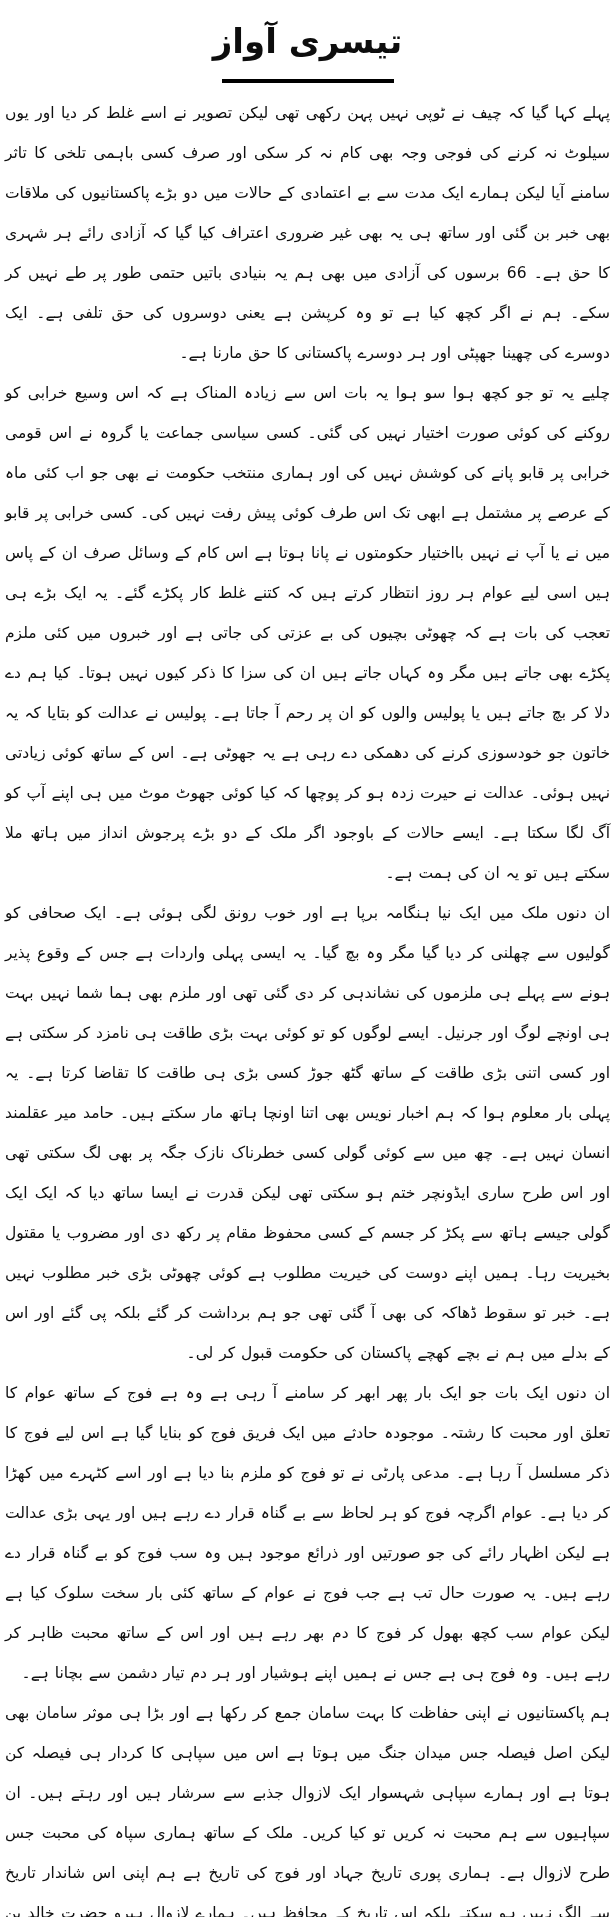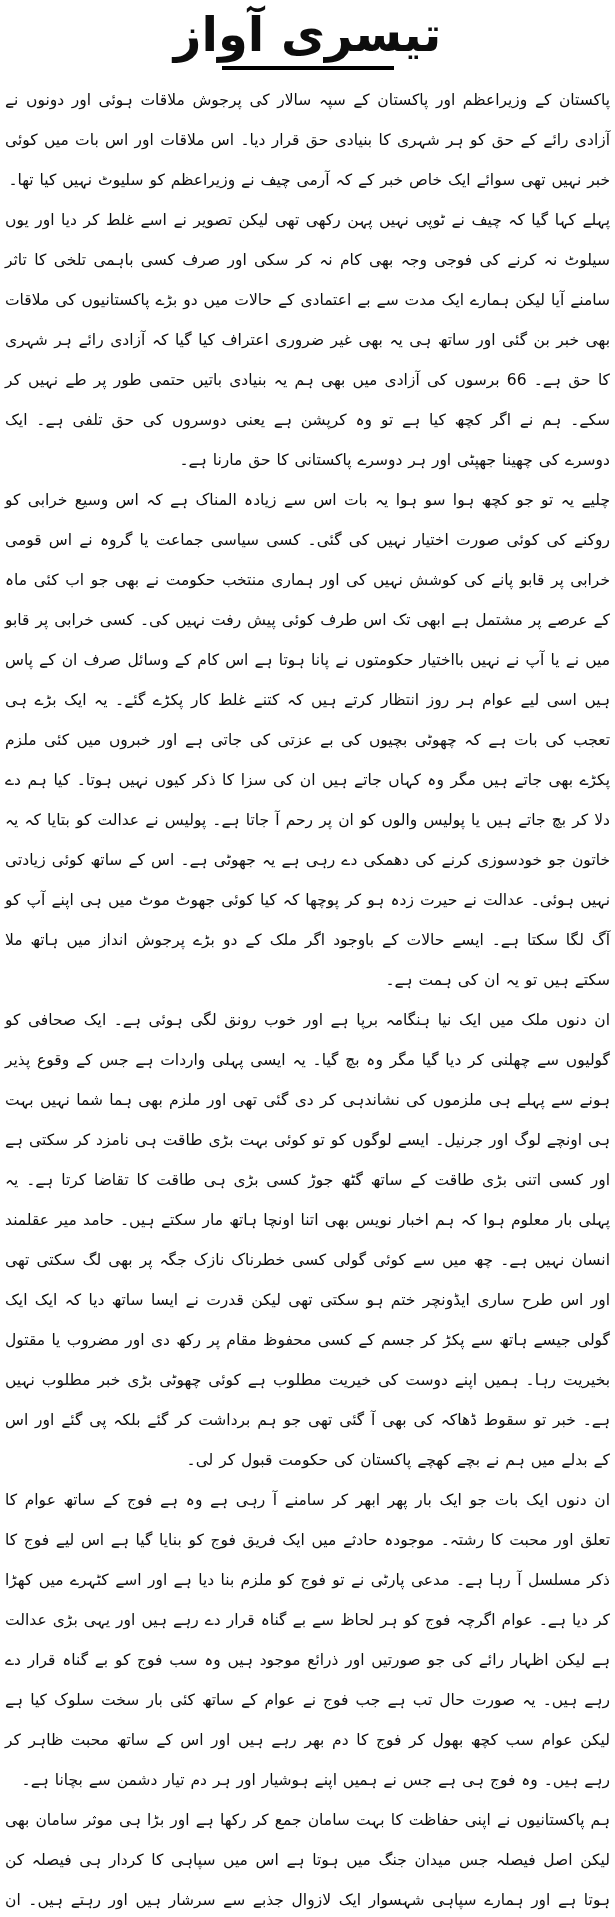--- a/index.html
+++ b/index.html
@@ -18,22 +18,22 @@
     padding: 4px 5px 10px 5px;
     font-family: "DejaVu Sans", sans-serif;
     direction: rtl;
     overflow: hidden;
   }
   header.masthead {
     text-align: center;
     padding-top: 0px;
   }
   h1.article-title {
-    margin: 0;
-    font-size: 48px;
+    margin: 16px;
+    font-size: 34px;
     line-height: 1.25;
     font-weight: bold;
     color: #0d0d0d;
     letter-spacing: 0px;
   }
   .title-rule {
     width: 172px;
     height: 4px;
     background: #000000;
     margin: 2px auto 10px auto;
@@ -57,21 +57,20 @@
 
 <div class="page">
 
   <header class="masthead">
     <h1 class="article-title">تیسری آواز</h1>
     <div class="title-rule"></div>
   </header>
 
   <main class="article-body">
     <div id="paragraphs">
-        <p class="para">پاکستان کے وزیراعظم اور پاکستان کے سپہ سالار کی پرجوش ملاقات ہوئی اور دونوں نے آزادی رائے کے حق کو ہر شہری کا بنیادی حق قرار دیا۔ اس ملاقات اور اس بات میں کوئی خبر نہیں تھی سوائے ایک خاص خبر کے کہ آرمی چیف نے وزیراعظم کو سلیوٹ نہیں کیا تھا۔</p>
         <p class="para">پہلے کہا گیا کہ چیف نے ٹوپی نہیں پہن رکھی تھی لیکن تصویر نے اسے غلط کر دیا اور یوں سیلوٹ نہ کرنے کی فوجی وجہ بھی کام نہ کر سکی اور صرف کسی باہمی تلخی کا تاثر سامنے آیا لیکن ہمارے ایک مدت سے بے اعتمادی کے حالات میں دو بڑے پاکستانیوں کی ملاقات بھی خبر بن گئی اور ساتھ ہی یہ بھی غیر ضروری اعتراف کیا گیا کہ آزادی رائے ہر شہری کا حق ہے۔ 66 برسوں کی آزادی میں بھی ہم یہ بنیادی باتیں حتمی طور پر طے نہیں کر سکے۔ ہم نے اگر کچھ کیا ہے تو وہ کرپشن ہے یعنی دوسروں کی حق تلفی ہے۔ ایک دوسرے کی چھینا جھپٹی اور ہر دوسرے پاکستانی کا حق مارنا ہے۔</p>
         <p class="para">چلیے یہ تو جو کچھ ہوا سو ہوا یہ بات اس سے زیادہ المناک ہے کہ اس وسیع خرابی کو روکنے کی کوئی صورت اختیار نہیں کی گئی۔ کسی سیاسی جماعت یا گروہ نے اس قومی خرابی پر قابو پانے کی کوشش نہیں کی اور ہماری منتخب حکومت نے بھی جو اب کئی ماہ کے عرصے پر مشتمل ہے ابھی تک اس طرف کوئی پیش رفت نہیں کی۔ کسی خرابی پر قابو میں نے یا آپ نے نہیں بااختیار حکومتوں نے پانا ہوتا ہے اس کام کے وسائل صرف ان کے پاس ہیں اسی لیے عوام ہر روز انتظار کرتے ہیں کہ کتنے غلط کار پکڑے گئے۔ یہ ایک بڑے ہی تعجب کی بات ہے کہ چھوٹی بچیوں کی بے عزتی کی جاتی ہے اور خبروں میں کئی ملزم پکڑے بھی جاتے ہیں مگر وہ کہاں جاتے ہیں ان کی سزا کا ذکر کیوں نہیں ہوتا۔ کیا ہم دے دلا کر بچ جاتے ہیں یا پولیس والوں کو ان پر رحم آ جاتا ہے۔ پولیس نے عدالت کو بتایا کہ یہ خاتون جو خودسوزی کرنے کی دھمکی دے رہی ہے یہ جھوٹی ہے۔ اس کے ساتھ کوئی زیادتی نہیں ہوئی۔ عدالت نے حیرت زدہ ہو کر پوچھا کہ کیا کوئی جھوٹ موٹ میں ہی اپنے آپ کو آگ لگا سکتا ہے۔ ایسے حالات کے باوجود اگر ملک کے دو بڑے پرجوش انداز میں ہاتھ ملا سکتے ہیں تو یہ ان کی ہمت ہے۔</p>
         <p class="para">ان دنوں ملک میں ایک نیا ہنگامہ برپا ہے اور خوب رونق لگی ہوئی ہے۔ ایک صحافی کو گولیوں سے چھلنی کر دیا گیا مگر وہ بچ گیا۔ یہ ایسی پہلی واردات ہے جس کے وقوع پذیر ہونے سے پہلے ہی ملزموں کی نشاندہی کر دی گئی تھی اور ملزم بھی ہما شما نہیں بہت ہی اونچے لوگ اور جرنیل۔ ایسے لوگوں کو تو کوئی بہت بڑی طاقت ہی نامزد کر سکتی ہے اور کسی اتنی بڑی طاقت کے ساتھ گٹھ جوڑ کسی بڑی ہی طاقت کا تقاضا کرتا ہے۔ یہ پہلی بار معلوم ہوا کہ ہم اخبار نویس بھی اتنا اونچا ہاتھ مار سکتے ہیں۔ حامد میر عقلمند انسان نہیں ہے۔ چھ میں سے کوئی گولی کسی خطرناک نازک جگہ پر بھی لگ سکتی تھی اور اس طرح ساری ایڈونچر ختم ہو سکتی تھی لیکن قدرت نے ایسا ساتھ دیا کہ ایک ایک گولی جیسے ہاتھ سے پکڑ کر جسم کے کسی محفوظ مقام پر رکھ دی اور مضروب یا مقتول بخیریت رہا۔ ہمیں اپنے دوست کی خیریت مطلوب ہے کوئی چھوٹی بڑی خبر مطلوب نہیں ہے۔ خبر تو سقوط ڈھاکہ کی بھی آ گئی تھی جو ہم برداشت کر گئے بلکہ پی گئے اور اس کے بدلے میں ہم نے بچے کھچے پاکستان کی حکومت قبول کر لی۔</p>
         <p class="para">ان دنوں ایک بات جو ایک بار پھر ابھر کر سامنے آ رہی ہے وہ ہے فوج کے ساتھ عوام کا تعلق اور محبت کا رشتہ۔ موجودہ حادثے میں ایک فریق فوج کو بنایا گیا ہے اس لیے فوج کا ذکر مسلسل آ رہا ہے۔ مدعی پارٹی نے تو فوج کو ملزم بنا دیا ہے اور اسے کٹہرے میں کھڑا کر دیا ہے۔ عوام اگرچہ فوج کو ہر لحاظ سے بے گناہ قرار دے رہے ہیں اور یہی بڑی عدالت ہے لیکن اظہار رائے کی جو صورتیں اور ذرائع موجود ہیں وہ سب فوج کو بے گناہ قرار دے رہے ہیں۔ یہ صورت حال تب ہے جب فوج نے عوام کے ساتھ کئی بار سخت سلوک کیا ہے لیکن عوام سب کچھ بھول کر فوج کا دم بھر رہے ہیں اور اس کے ساتھ محبت ظاہر کر رہے ہیں۔ وہ فوج ہی ہے جس نے ہمیں اپنے ہوشیار اور ہر دم تیار دشمن سے بچانا ہے۔</p>
         <p class="para">ہم پاکستانیوں نے اپنی حفاظت کا بہت سامان جمع کر رکھا ہے اور بڑا ہی موثر سامان بھی لیکن اصل فیصلہ جس میدان جنگ میں ہوتا ہے اس میں سپاہی کا کردار ہی فیصلہ کن ہوتا ہے اور ہمارے سپاہی شہسوار ایک لازوال جذبے سے سرشار ہیں اور رہتے ہیں۔ ان سپاہیوں سے ہم محبت نہ کریں تو کیا کریں۔ ملک کے ساتھ ہماری سپاہ کی محبت جس طرح لازوال ہے۔ ہماری پوری تاریخ جہاد اور فوج کی تاریخ ہے ہم اپنی اس شاندار تاریخ سے الگ نہیں ہو سکتے بلکہ اس تاریخ کے محافظ ہیں۔ ہمارے لازوال ہیرو حضرت خالد بن ولیدؓ اور صلاح الدین ایوبی جیسے لوگ ہیں ان کے ذکر اور کارناموں سے ہم اپنے دلوں میں حرارت پاتے ہیں جو ہمیں کسی بھی میدان میں زندہ رکھتی ہے۔</p>
       </div>
 
   </main>
 
 </div>

